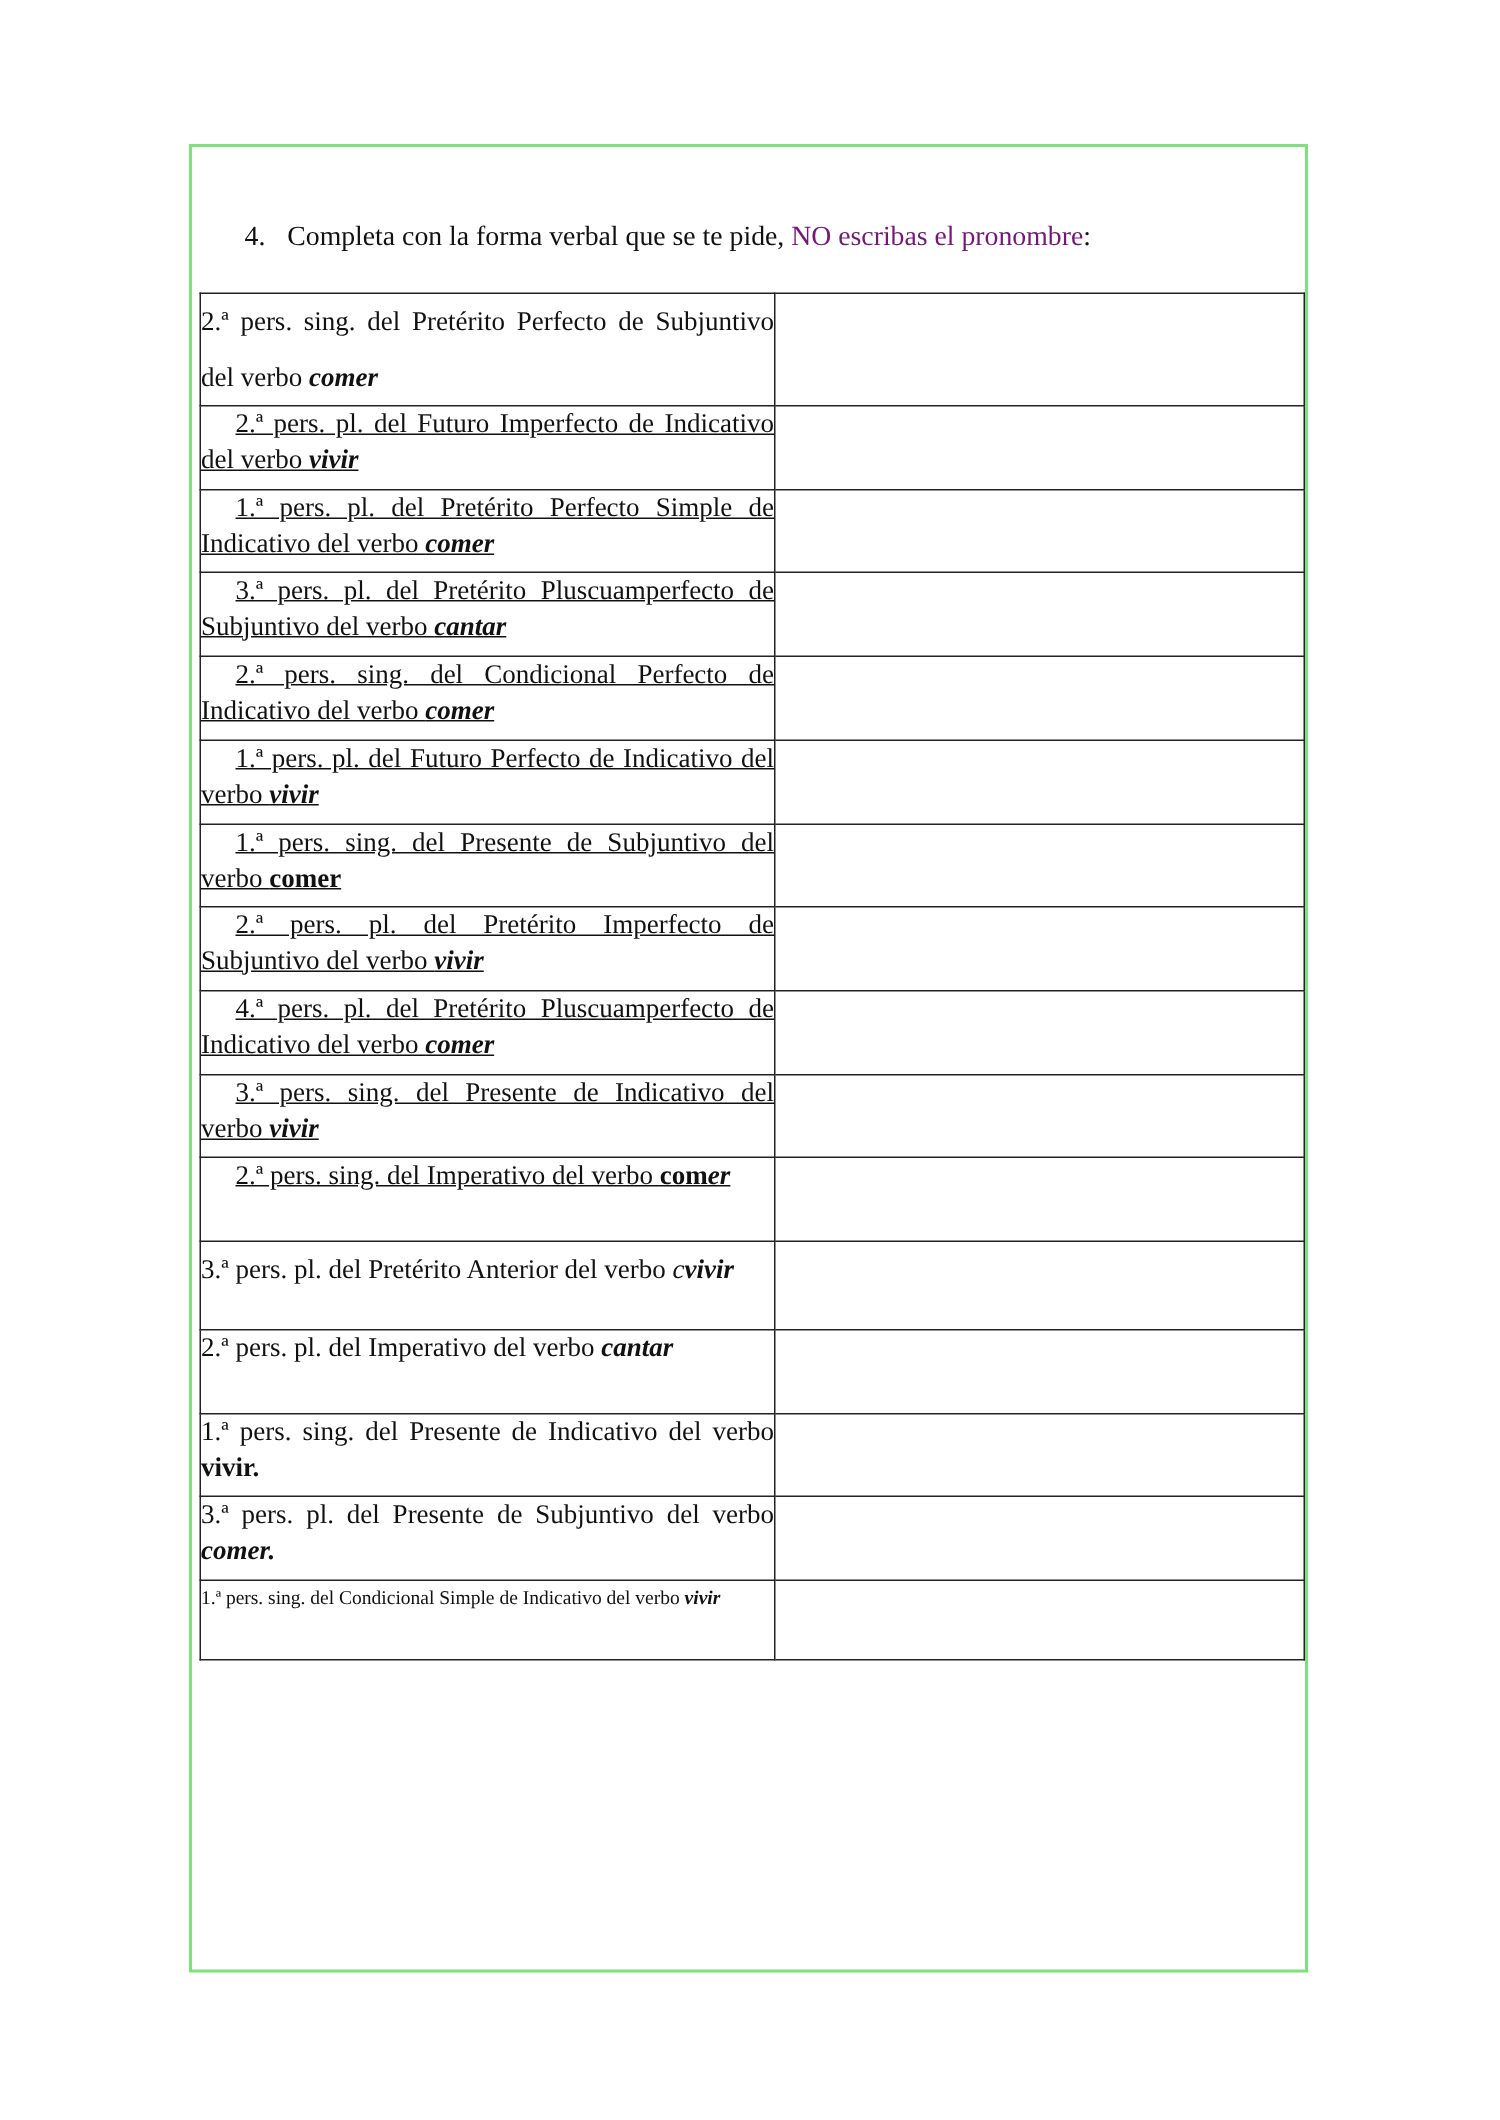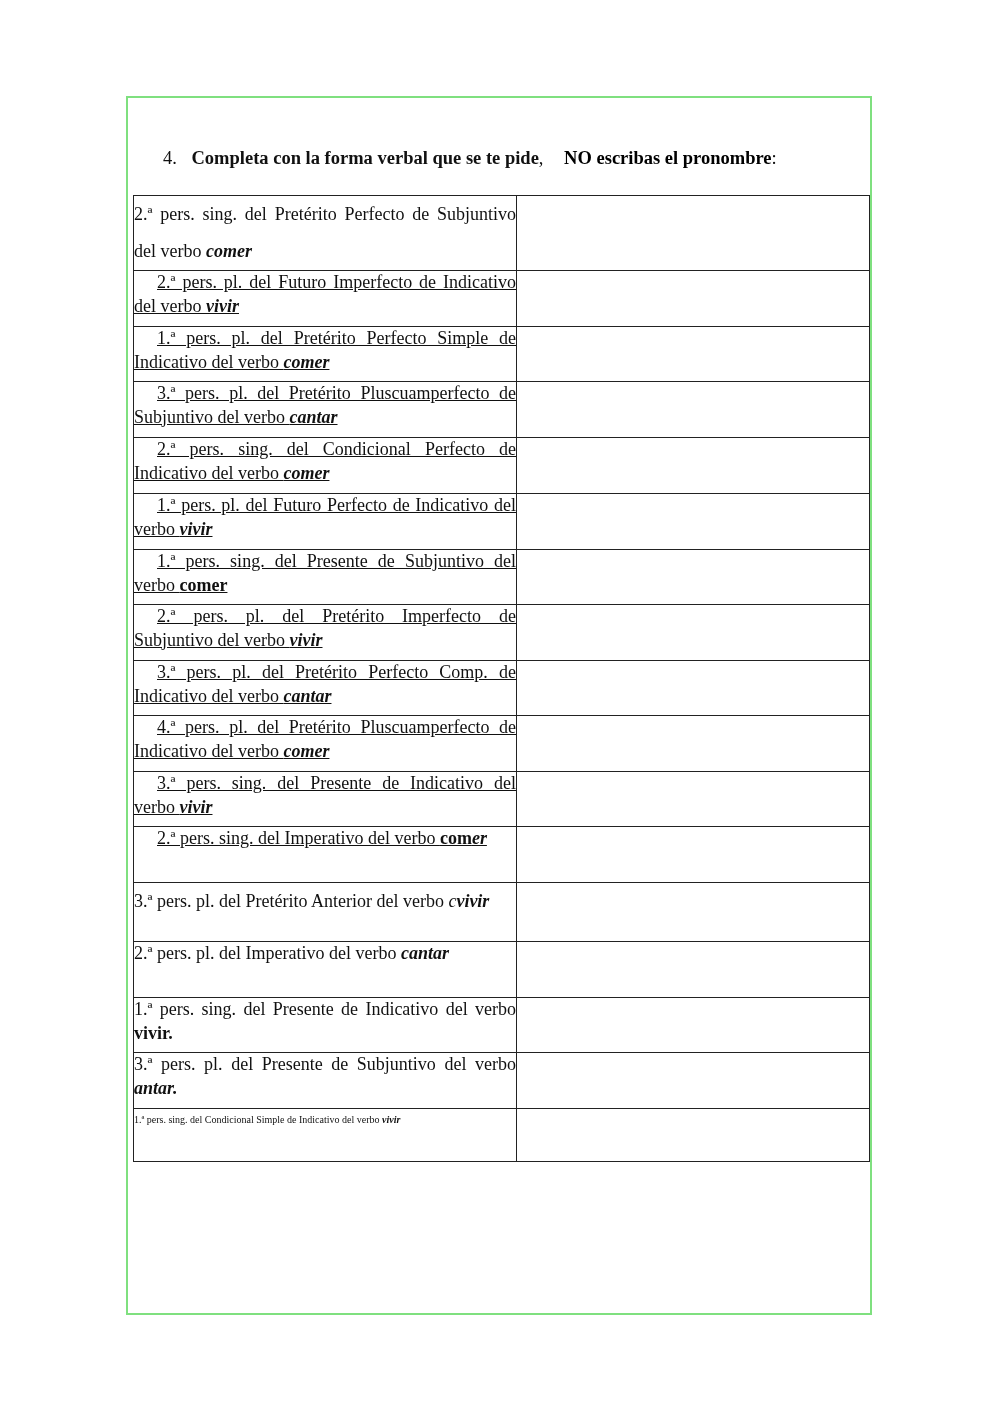--- a/index.html
+++ b/index.html
@@ -5,33 +5,33 @@
     html, body { margin: 0; padding: 0; background: #ffffff; }
     body { width: 1000px; height: 1413px; position: relative; font-family: "Liberation Serif", "DejaVu Serif", serif; color: #111; }
     .frame {
       position: absolute; left: 126px; top: 96px; width: 746px; height: 1219px;
       border: 2px solid #7fe07f; box-sizing: border-box;
     }
     .heading {
       position: absolute; left: 163px; top: 148px; font-size: 18.5px; white-space: nowrap;
     }
     .heading .num { margin-right: 10px; font-weight: normal; }
-    .heading .bold { font-weight: bold; }
-    .heading .red { color: #000000; font-weight: bold; margin-left: 16px; }
+    .heading .bold { font-weight: normal; }
+    .heading .red { color: #701a75; font-weight: normal; }
     table.ex {
       position: absolute; left: 133px; top: 195px; width: 737px;
       border-collapse: collapse; table-layout: fixed;
     }
     table.ex td { border: 1.3px solid #222; padding: 0; vertical-align: top; }
     td.q {
       width: 383px; box-sizing: border-box; padding: 5px 5px 0 4px;
       font-size: 18px; line-height: 23.5px; text-align: justify; text-align-last: left;
     }
     td.q.ind { text-indent: 23px; text-decoration: underline; }
-    td.q.small { font-size: 10px; line-height: 21px; margin-top: 36px; }
+    td.q.small { font-size: 13px; line-height: 21px; margin-top: 36px; }
     td.q.tall { line-height: 37px; }
     td.a { box-sizing: border-box; }
     .verb { font-weight: bold; font-style: italic; }
     .verb-b { font-weight: bold; }
   </style>
 </head>
 <body>
 
 <div class="frame"></div>
 
@@ -67,24 +67,20 @@
       <td class="a"></td>
     </tr>
     <tr style="height:55px">
       <td class="q ind"><span>1.ª pers. sing. del Presente de Subjuntivo del verbo </span><span class="verb-b">comer</span></td>
       <td class="a"></td>
     </tr>
     <tr style="height:56px">
       <td class="q ind"><span>2.ª pers. pl. del Pretérito Imperfecto de Subjuntivo del verbo </span><span class="verb">vivir</span></td>
       <td class="a"></td>
     </tr>
-    <tr style="height:55px">
-      <td class="q ind"><span>3.ª pers. pl. del Pretérito Perfecto Comp. de Indicativo del verbo </span><span class="verb">cantar</span></td>
-      <td class="a"></td>
-    </tr>
     <tr style="height:56px">
       <td class="q ind"><span>4.ª pers. pl. del Pretérito Pluscuamperfecto de Indicativo del verbo </span><span class="verb">comer</span></td>
       <td class="a"></td>
     </tr>
     <tr style="height:55px">
       <td class="q ind"><span>3.ª pers. sing. del Presente de Indicativo del verbo </span><span class="verb">vivir</span></td>
       <td class="a"></td>
     </tr>
     <tr style="height:56px">
       <td class="q ind"><span>2.ª pers. sing. del Imperativo del verbo </span><span class="verb-b">com</span><span class="verb">er</span></td>
@@ -96,21 +92,21 @@
     </tr>
     <tr style="height:56px">
       <td class="q"><span>2.ª pers. pl. del Imperativo del verbo </span><span class="verb">cantar</span></td>
       <td class="a"></td>
     </tr>
     <tr style="height:55px">
       <td class="q"><span>1.ª pers. sing. del Presente de Indicativo del verbo </span><span class="verb-b">vivir.</span></td>
       <td class="a"></td>
     </tr>
     <tr style="height:56px">
-      <td class="q"><span>3.ª pers. pl. del Presente de Subjuntivo del verbo </span><span class="verb">antar.</span></td>
+      <td class="q"><span>3.ª pers. pl. del Presente de Subjuntivo del verbo </span><span class="verb">comer.</span></td>
       <td class="a"></td>
     </tr>
     <tr style="height:53px">
       <td class="q small"><span>1.ª pers. sing. del Condicional Simple de Indicativo del verbo </span><span class="verb">vivir</span></td>
       <td class="a"></td>
     </tr>
   </tbody>
 </table>
 
 </body></html>

